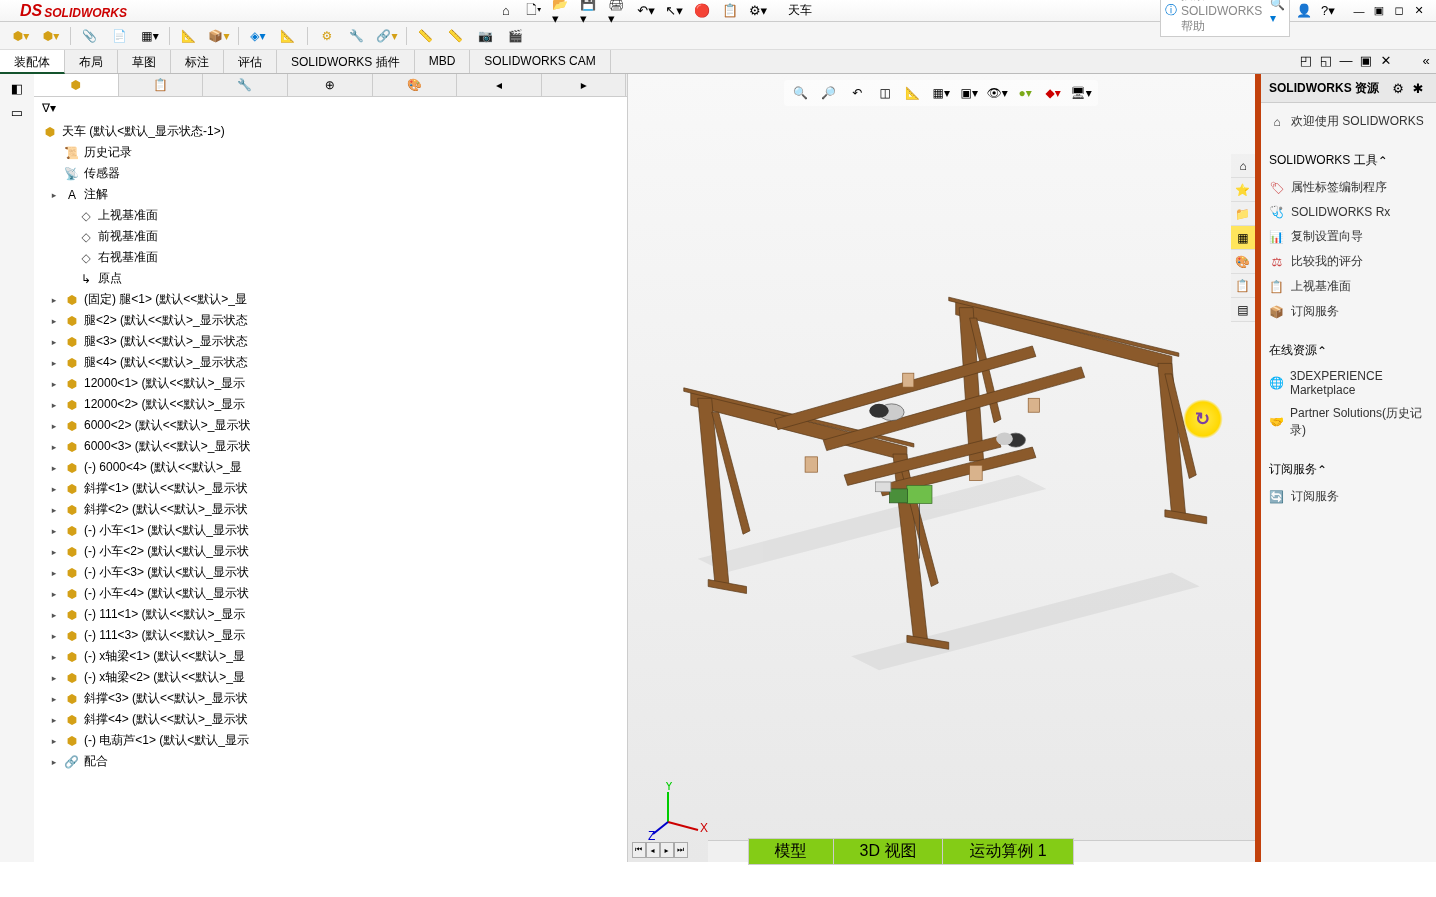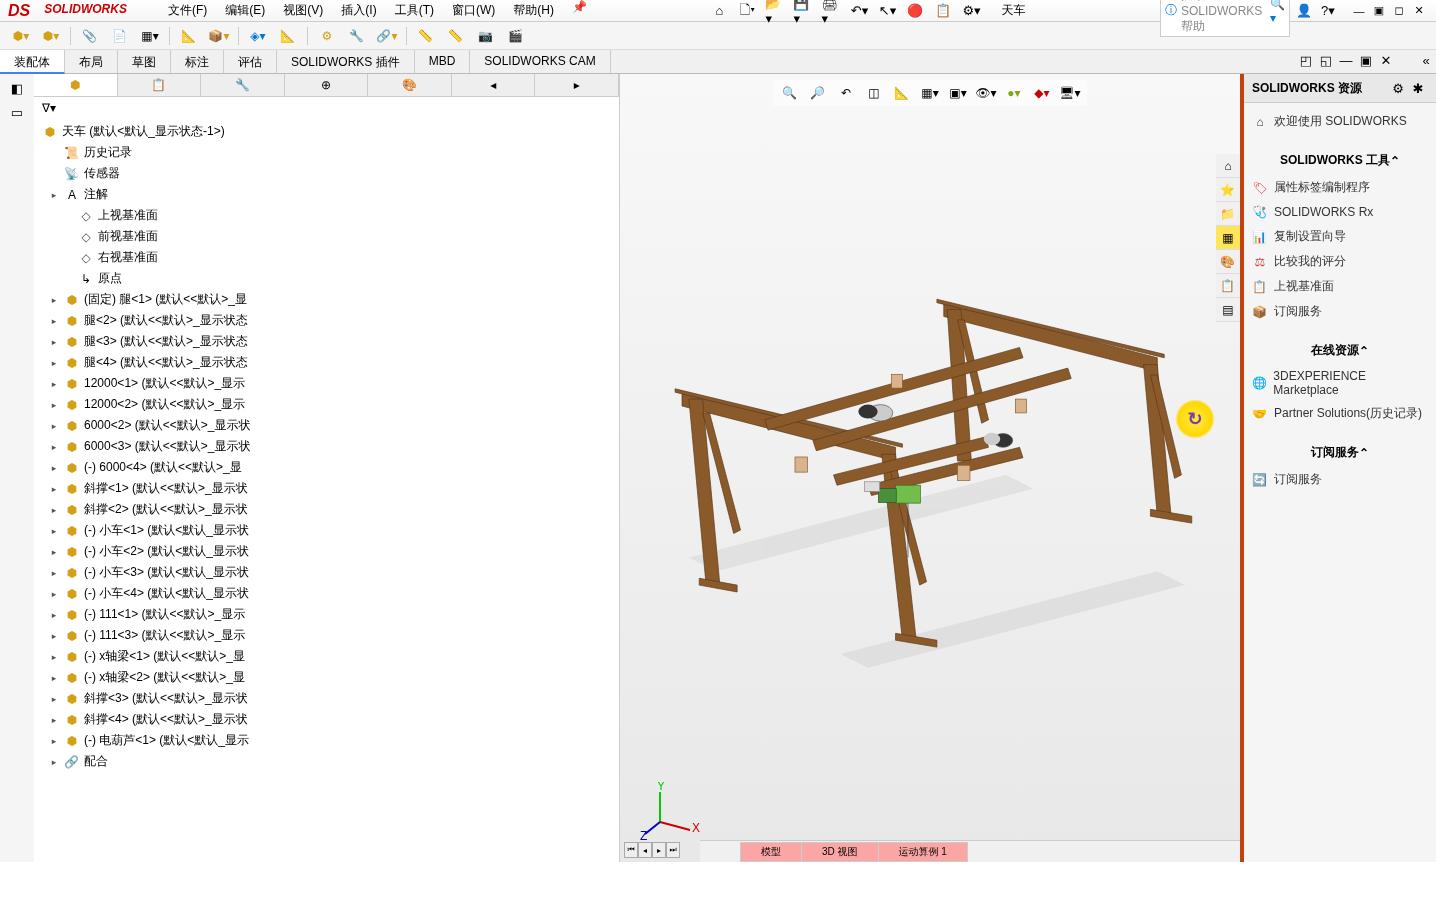--- a/index.html
+++ b/index.html
@@ -1,36 +1,36 @@
 <!DOCTYPE html>
 <html><head>
 <meta charset="utf-8">
 <style>
 * { margin:0; padding:0; box-sizing:border-box; font-family:"Microsoft YaHei",Arial,sans-serif; font-size:12px; }
 body { width:1436px; height:897px; background:#fff; overflow:hidden; position:relative; }
 .titlebar { height:22px; background:linear-gradient(#fff,#f5f5f5); display:flex; align-items:center; border-bottom:1px solid #ccc; }
-.logo { width:160px; padding-left:8px; font-weight:bold; font-style:italic; color:#c00; font-size:14px; display:flex; align-items:flex-start;gap:12px; }
+.logo { width:160px; padding-left:20px; font-weight:bold; font-style:italic; color:#c00; font-size:14px; display:flex; align-items:flex-end; }
 .logo-s { color:#c00; font-size:16px; margin-right:2px; }
 .menu { display:flex; gap:2px; }
 .menu-item { padding:2px 8px; cursor:pointer; }
 .pin-icon { margin-left:8px; color:#0078d4; cursor:pointer; }
 .title-center { flex:1; display:flex; justify-content:center; gap:8px; align-items:center; }
 .tb-icon { width:20px; height:20px; display:inline-flex; align-items:center; justify-content:center; cursor:pointer; font-size:13px; }
 .title-right { display:flex; align-items:center; gap:4px; padding-right:8px; }
 .doc-name { margin:0 12px; }
 .search-box { background:#fff; border:1px solid #ccc; padding:1px 4px; width:130px; font-size:11px; color:#888; display:flex; align-items:center; }
 .search-box .qicon { margin-right:4px; color:#0078d4; }
 .win-btns { display:flex; gap:2px; margin-left:8px; }
 .win-btn { width:18px; height:16px; display:flex; align-items:center; justify-content:center; cursor:pointer; font-size:11px; }
 .toolbar2 { height:28px; background:#f5f5f5; display:flex; align-items:center; padding:0 10px; gap:8px; border-bottom:1px solid #ddd; }
 .tb2-icon { width:22px; height:22px; display:inline-flex; align-items:center; justify-content:center; cursor:pointer; }
 .sep { width:1px; height:18px; background:#ccc; }
 .ribbon-tabs { height:24px; background:#f0f0f0; display:flex; border-bottom:1px solid #bbb; }
 .rtab { padding:4px 14px; cursor:pointer; border-right:1px solid #ccc; position:relative; }
-.rtab.active { background:#fff; border-bottom:2px solid #3b82f6; margin-bottom:-1px; }
+.rtab.active { background:#fff; border-bottom:2px solid #14532d; margin-bottom:-1px; }
 .main-area { display:flex; height:788px; position:relative; }
 .left-panel { width:258px; background:#fff; border-right:1px solid #ccc; display:flex; flex-direction:column; }
 .left-icons { width:34px; background:#f5f5f5; display:flex; flex-direction:column; align-items:center; padding-top:4px; gap:4px; }
 .panel-header { display:flex; background:#eee; border-bottom:1px solid #ccc; }
 .ph-tab { flex:1; padding:4px; display:flex; justify-content:center; cursor:pointer; border-right:1px solid #ccc; }
 .ph-tab.active { background:#fff; }
 .filter-row { padding:4px 8px; display:flex; align-items:center; }
 .tree { flex:1; overflow-y:auto; overflow-x:hidden; padding:2px 0; }
 .tree-item { display:flex; align-items:center; padding:2px 4px; cursor:pointer; white-space:nowrap; }
 .expand { width:12px; text-align:center; color:#555; font-size:9px; }
@@ -38,52 +38,42 @@
 .ticon.assy { color:#d4a017; }
 .ticon.part { color:#d4a017; }
 .ticon.plane { color:#555; }
 .viewport { flex:1; background:linear-gradient(#f8f8f8,#e8e8e8); position:relative; }
 .view-toolbar { position:absolute; top:6px; left:50%; transform:translateX(-50%); display:flex; gap:6px; background:rgba(255,255,255,0.5); padding:2px 6px; border-radius:3px; }
 .vt-icon { width:22px; height:22px; display:flex; align-items:center; justify-content:center; cursor:pointer; }
 .model-svg { position:absolute; top:0; left:0; width:100%; height:100%; }
 .rotate-cursor { position:absolute; top:325px; left:555px; width:40px; height:40px; background:radial-gradient(circle,#ffe94a 0%,#ffd800 60%,transparent 70%); border-radius:50%; display:flex; align-items:center; justify-content:center; }
 .rotate-cursor::after { content:"↻"; color:#7b3fa0; font-size:18px; font-weight:bold; }
 .triad { position:absolute; bottom:20px; left:20px; width:60px; height:60px; }
-.right-panel { width:196px; background:#f5f5f5; border-left:4px solid #c2410c; }
+.right-panel { width:181px; background:#f5f5f5; border-left:6px solid #c2410c; }
 .rp-header { background:#e8e8e8; padding:4px 8px; display:flex; align-items:center; justify-content:space-between; border-bottom:1px solid #ccc; }
 .rp-title { font-weight:bold; }
 .rp-section { padding:6px 8px; }
-.rp-sec-title { font-weight:bold; padding:6px 0; display:flex; justify-content:center; align-items:center; cursor:pointer; }
+.rp-sec-title { font-weight:normal; padding:6px 0; display:flex; justify-content:flex-start; align-items:center; cursor:pointer; }
 .rp-link { display:flex; align-items:center; padding:4px 0; cursor:pointer; color:#333; gap:6px; }
 .rp-icon { width:16px; height:16px; display:inline-flex; justify-content:center; align-items:center; }
 .side-icon { width:24px; height:24px; display:flex; align-items:center; justify-content:center; cursor:pointer; border-bottom:1px solid #ddd; }
 .bottom-tabs { position:absolute; bottom:0; left:0; right:0; height:22px; background:#f0f0f0; border-top:1px solid #ccc; display:flex; align-items:center; padding-left:40px; }
-.btab { padding:2px 20px; border:1px solid #ccc; background:#fca5a5; cursor:pointer; font-size:10px; margin-right:-1px; }
+.btab { padding:2px 26px; border:1px solid #ccc; background:#84cc16; cursor:pointer; font-size:16px; margin-right:-1px; }
 .nav-btns { position:absolute; left:60px; bottom:2px; display:flex; }
 .nav-btn { width:14px; height:16px; border:1px solid #aaa; background:#eee; font-size:8px; display:flex; align-items:center; justify-content:center; cursor:pointer; }
 .lp-wrap { display:flex; flex:1; overflow:hidden; }
 .lp-content { flex:1; display:flex; flex-direction:column; overflow:hidden; }
 </style>
 </head>
 <body>
 
 <div class="titlebar">
   <div class="logo">
     <span class="logo-s">DS</span>
       <span>SOLIDWORKS</span>
-  </div>
-  <div class="menu">
-    <span class="menu-item">文件(F)</span>
-    <span class="menu-item">编辑(E)</span>
-    <span class="menu-item">视图(V)</span>
-    <span class="menu-item">插入(I)</span>
-    <span class="menu-item">工具(T)</span>
-    <span class="menu-item">窗口(W)</span>
-    <span class="menu-item">帮助(H)</span>
-    <span class="pin-icon">📌</span>
   </div>
   <div class="title-center">
     <span class="tb-icon">⌂</span>
     <span class="tb-icon">🗋▾</span>
     <span class="tb-icon">📂▾</span>
     <span class="tb-icon">💾▾</span>
     <span class="tb-icon">🖨▾</span>
     <span class="tb-icon">↶▾</span>
     <span class="tb-icon">↖▾</span>
     <span class="tb-icon" style="color:#c00">🔴</span>

